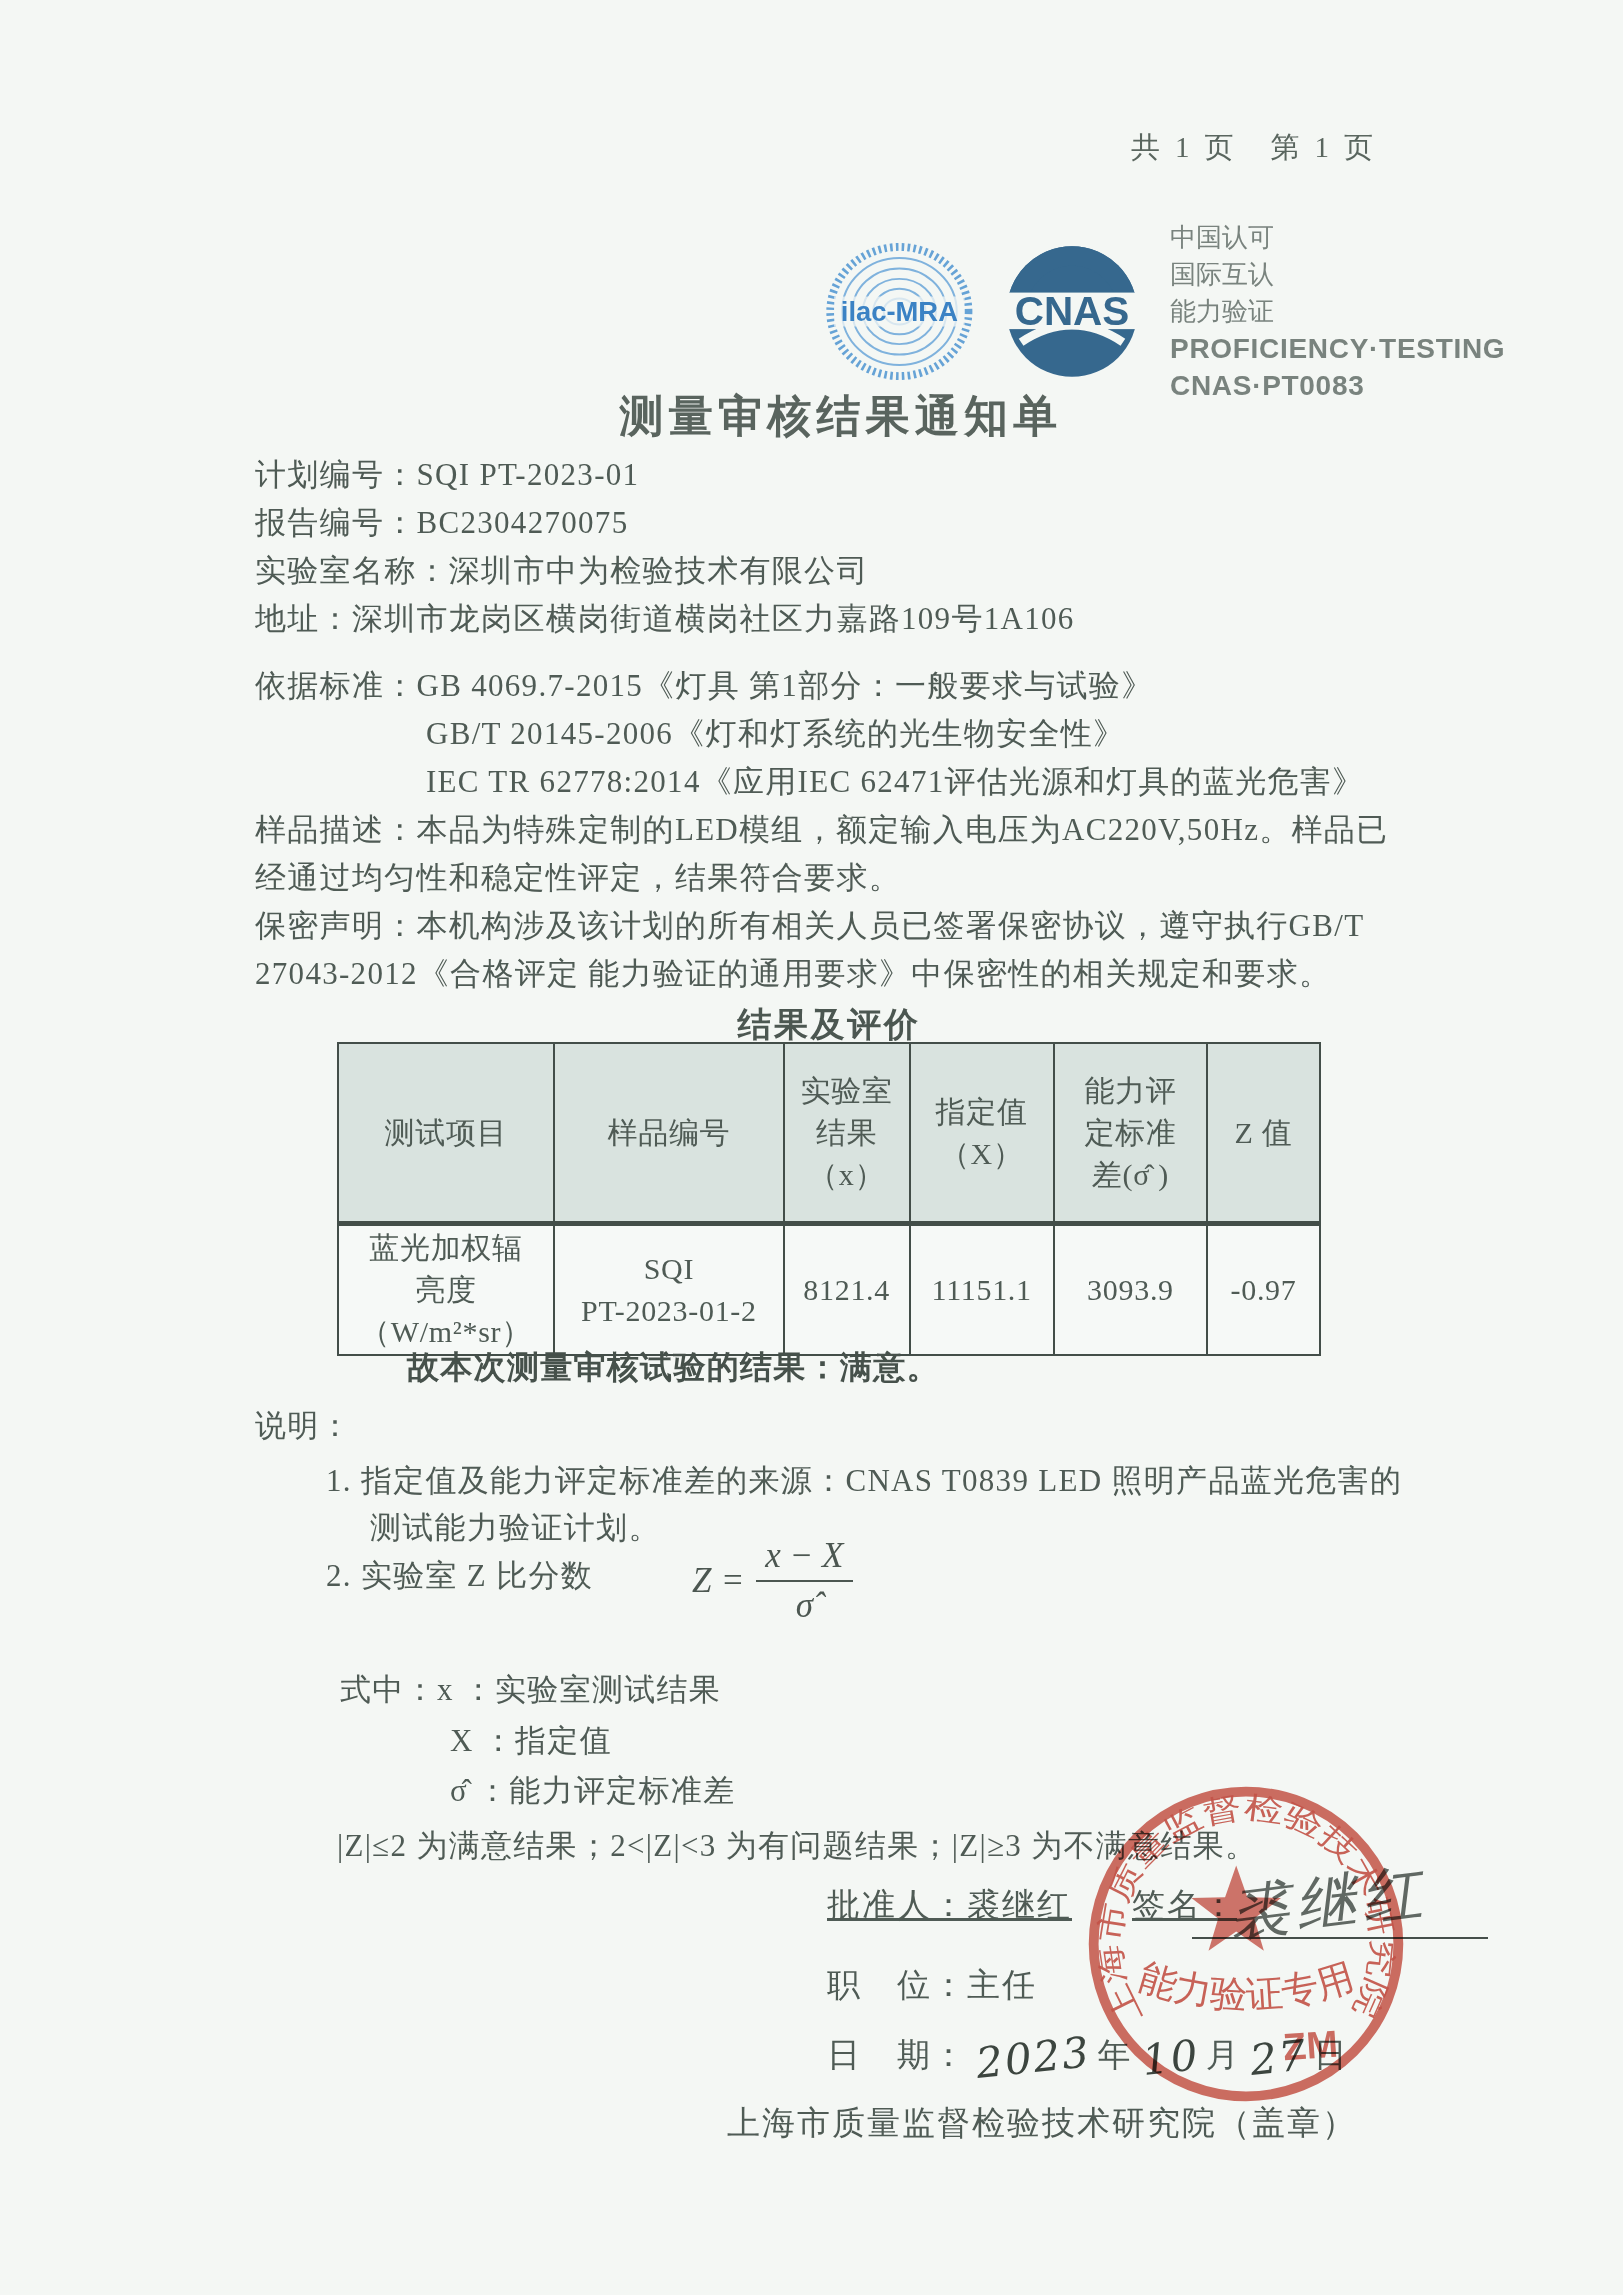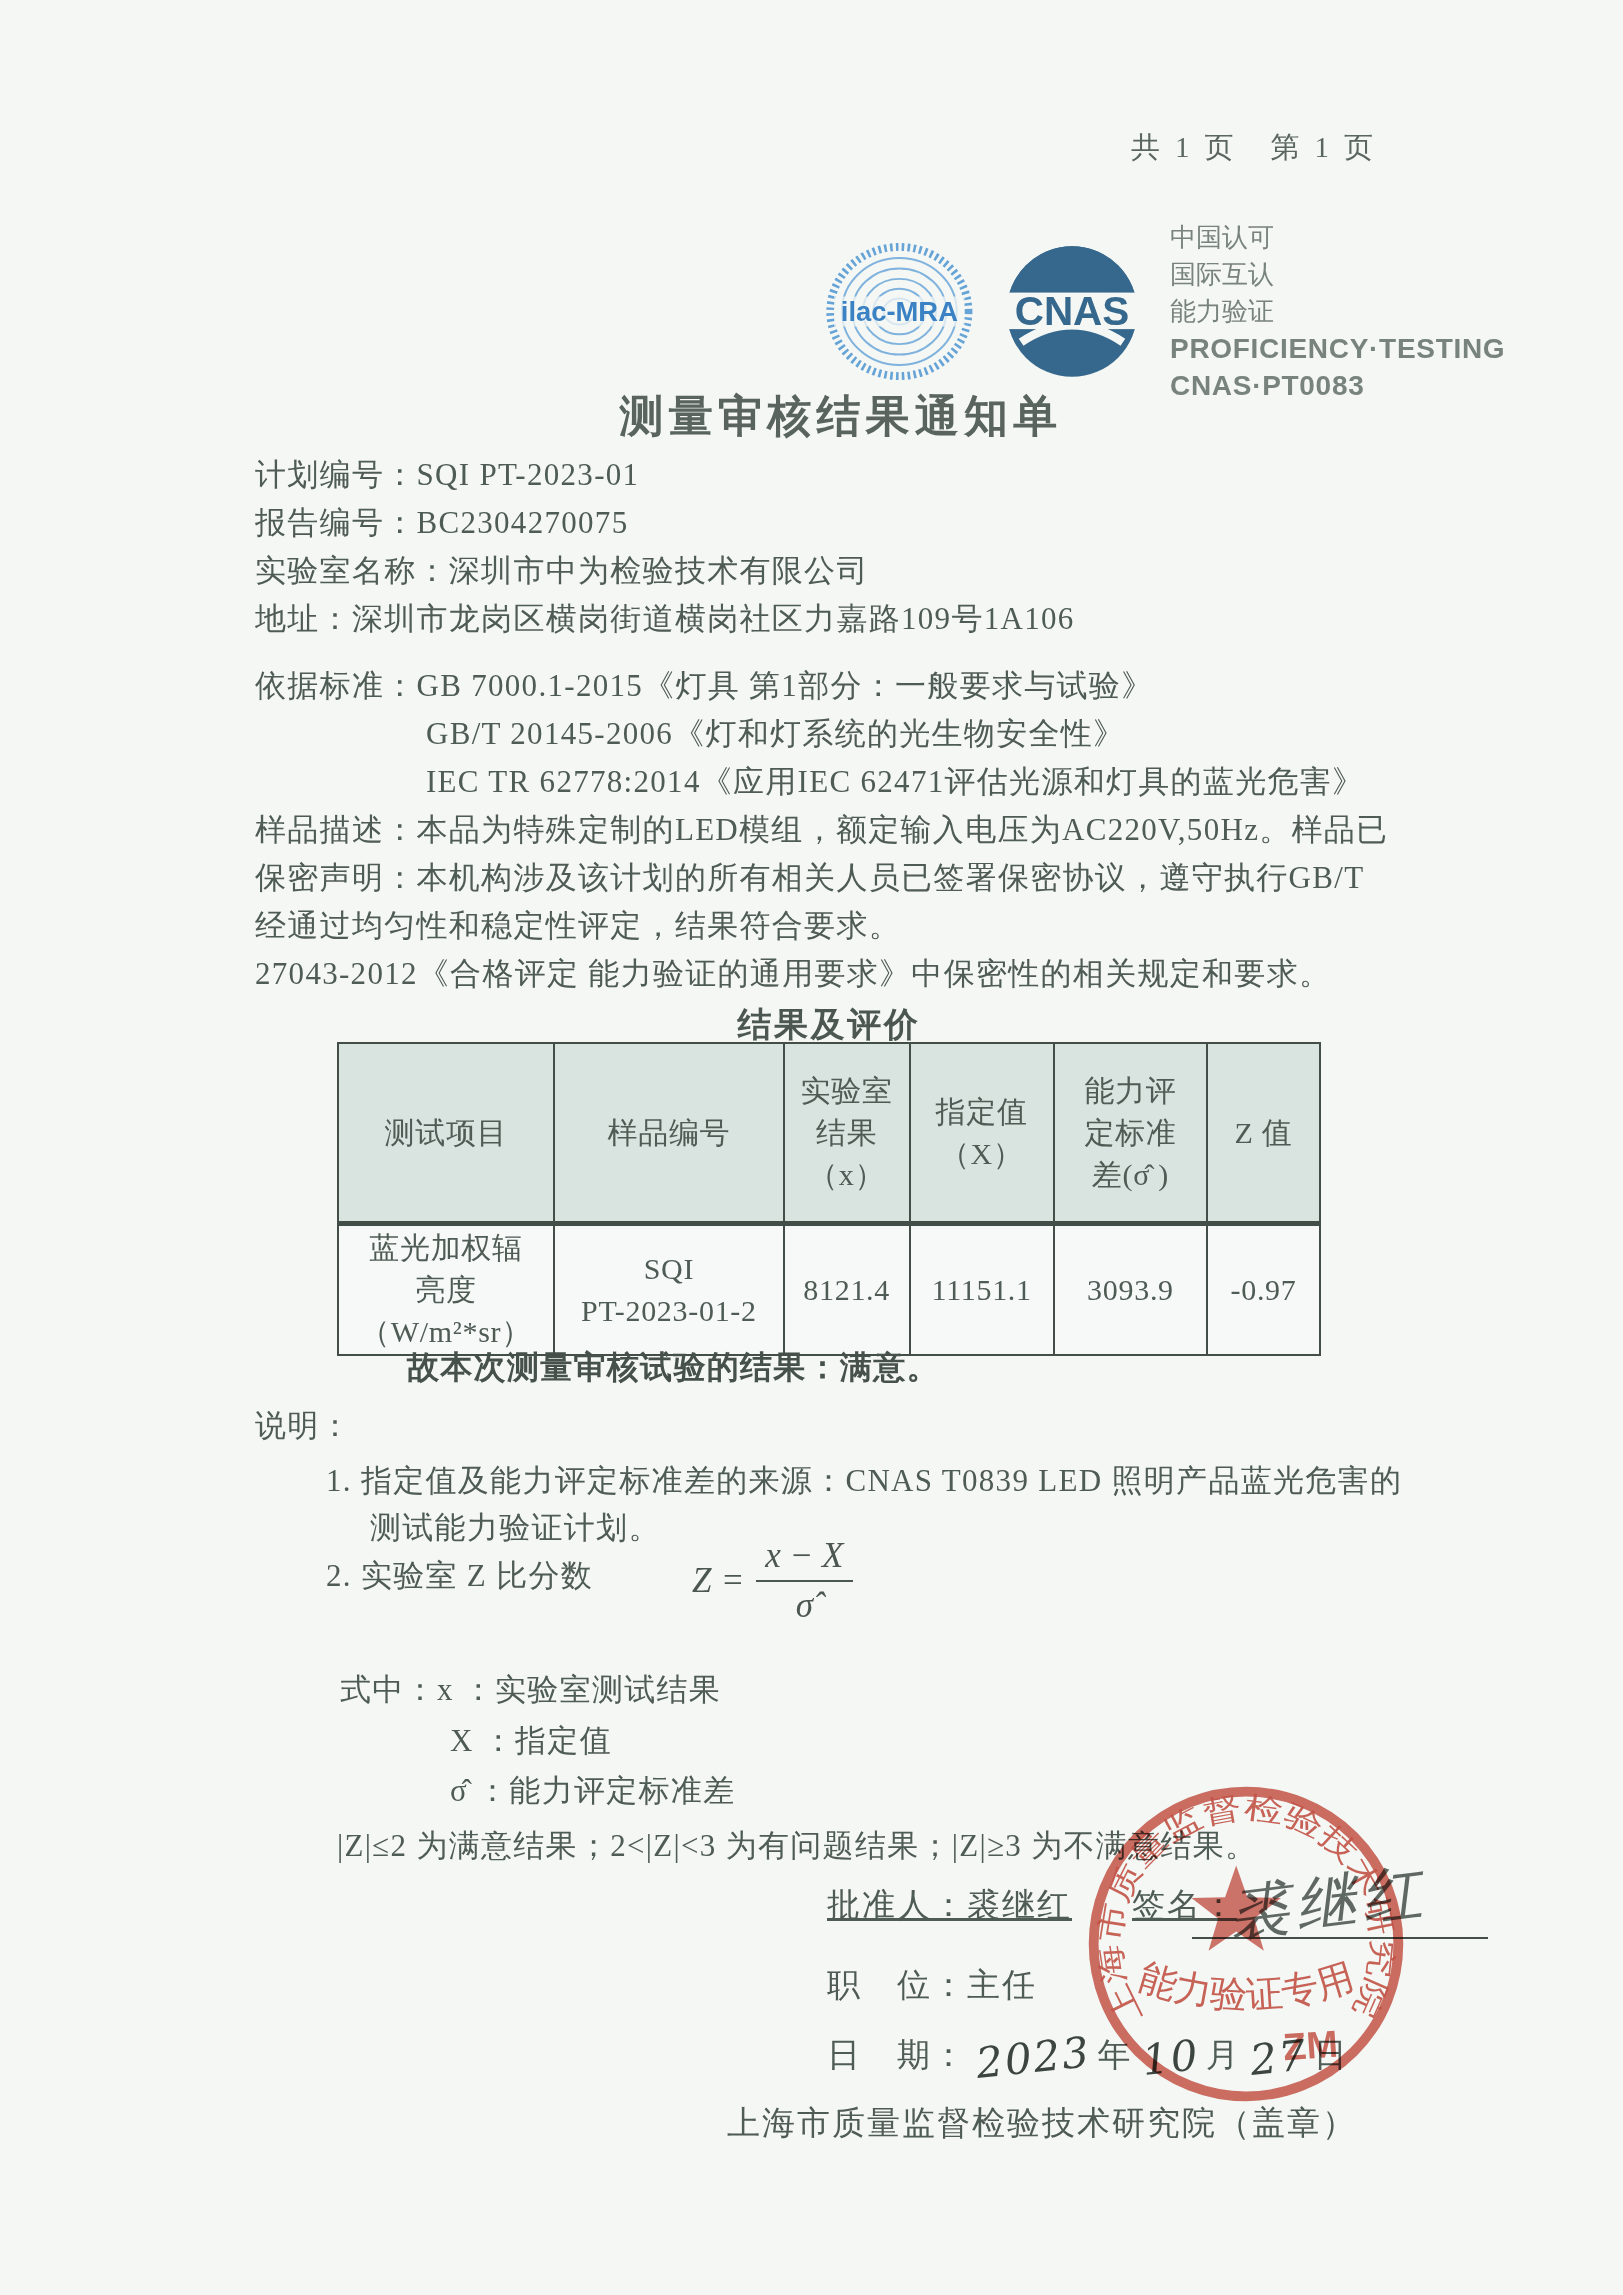--- a/index.html
+++ b/index.html
@@ -114,26 +114,26 @@
   <div class="abs doc-title">测量审核结果通知单</div>
 
   <div class="abs info-block">
     <div class="line">计划编号：SQI PT-2023-01</div>
     <div class="line">报告编号：BC2304270075</div>
     <div class="line">实验室名称：深圳市中为检验技术有限公司</div>
     <div class="line">地址：深圳市龙岗区横岗街道横岗社区力嘉路109号1A106</div>
   </div>
 
   <div class="abs std-block">
-    <div class="line">依据标准：GB 7000.1-2015《灯具 第1部分：一般要求与试验》</div>
+    <div class="line">依据标准：GB 4069.7-2015《灯具 第1部分：一般要求与试验》</div>
     <div class="line indent">GB/T 20145-2006《灯和灯系统的光生物安全性》</div>
     <div class="line indent">IEC TR 62778:2014《应用IEC 62471评估光源和灯具的蓝光危害》</div>
     <div class="line">样品描述：本品为特殊定制的LED模组，额定输入电压为AC220V,50Hz。样品已</div>
+    <div class="line">经通过均匀性和稳定性评定，结果符合要求。</div>
     <div class="line">保密声明：本机构涉及该计划的所有相关人员已签署保密协议，遵守执行GB/T</div>
-    <div class="line">经通过均匀性和稳定性评定，结果符合要求。</div>
     <div class="line">27043-2012《合格评定 能力验证的通用要求》中保密性的相关规定和要求。</div>
   </div>
 
   <div class="abs section-title">结果及评价</div>
 
   <div class="abs result-table">
     <table>
       <colgroup>
         <col style="width:22%">
           <col style="width:23.4%">

